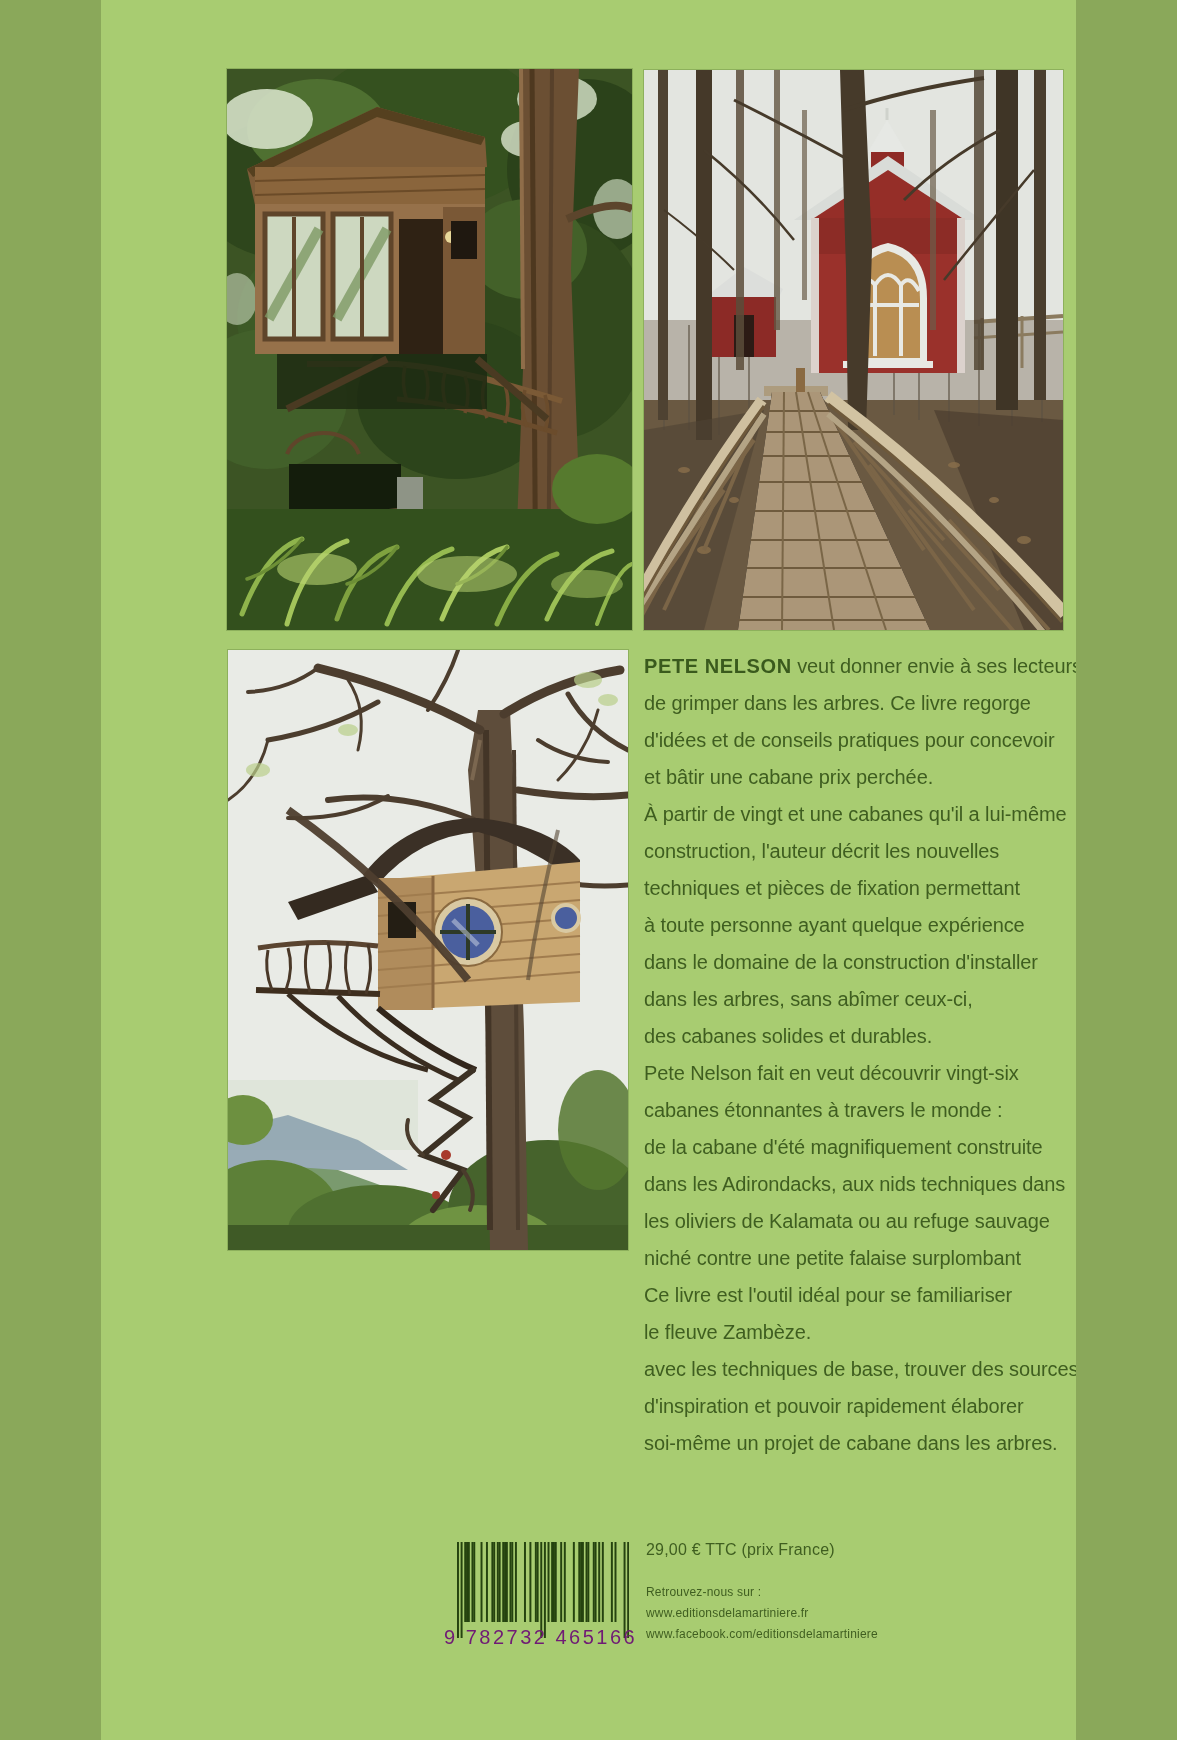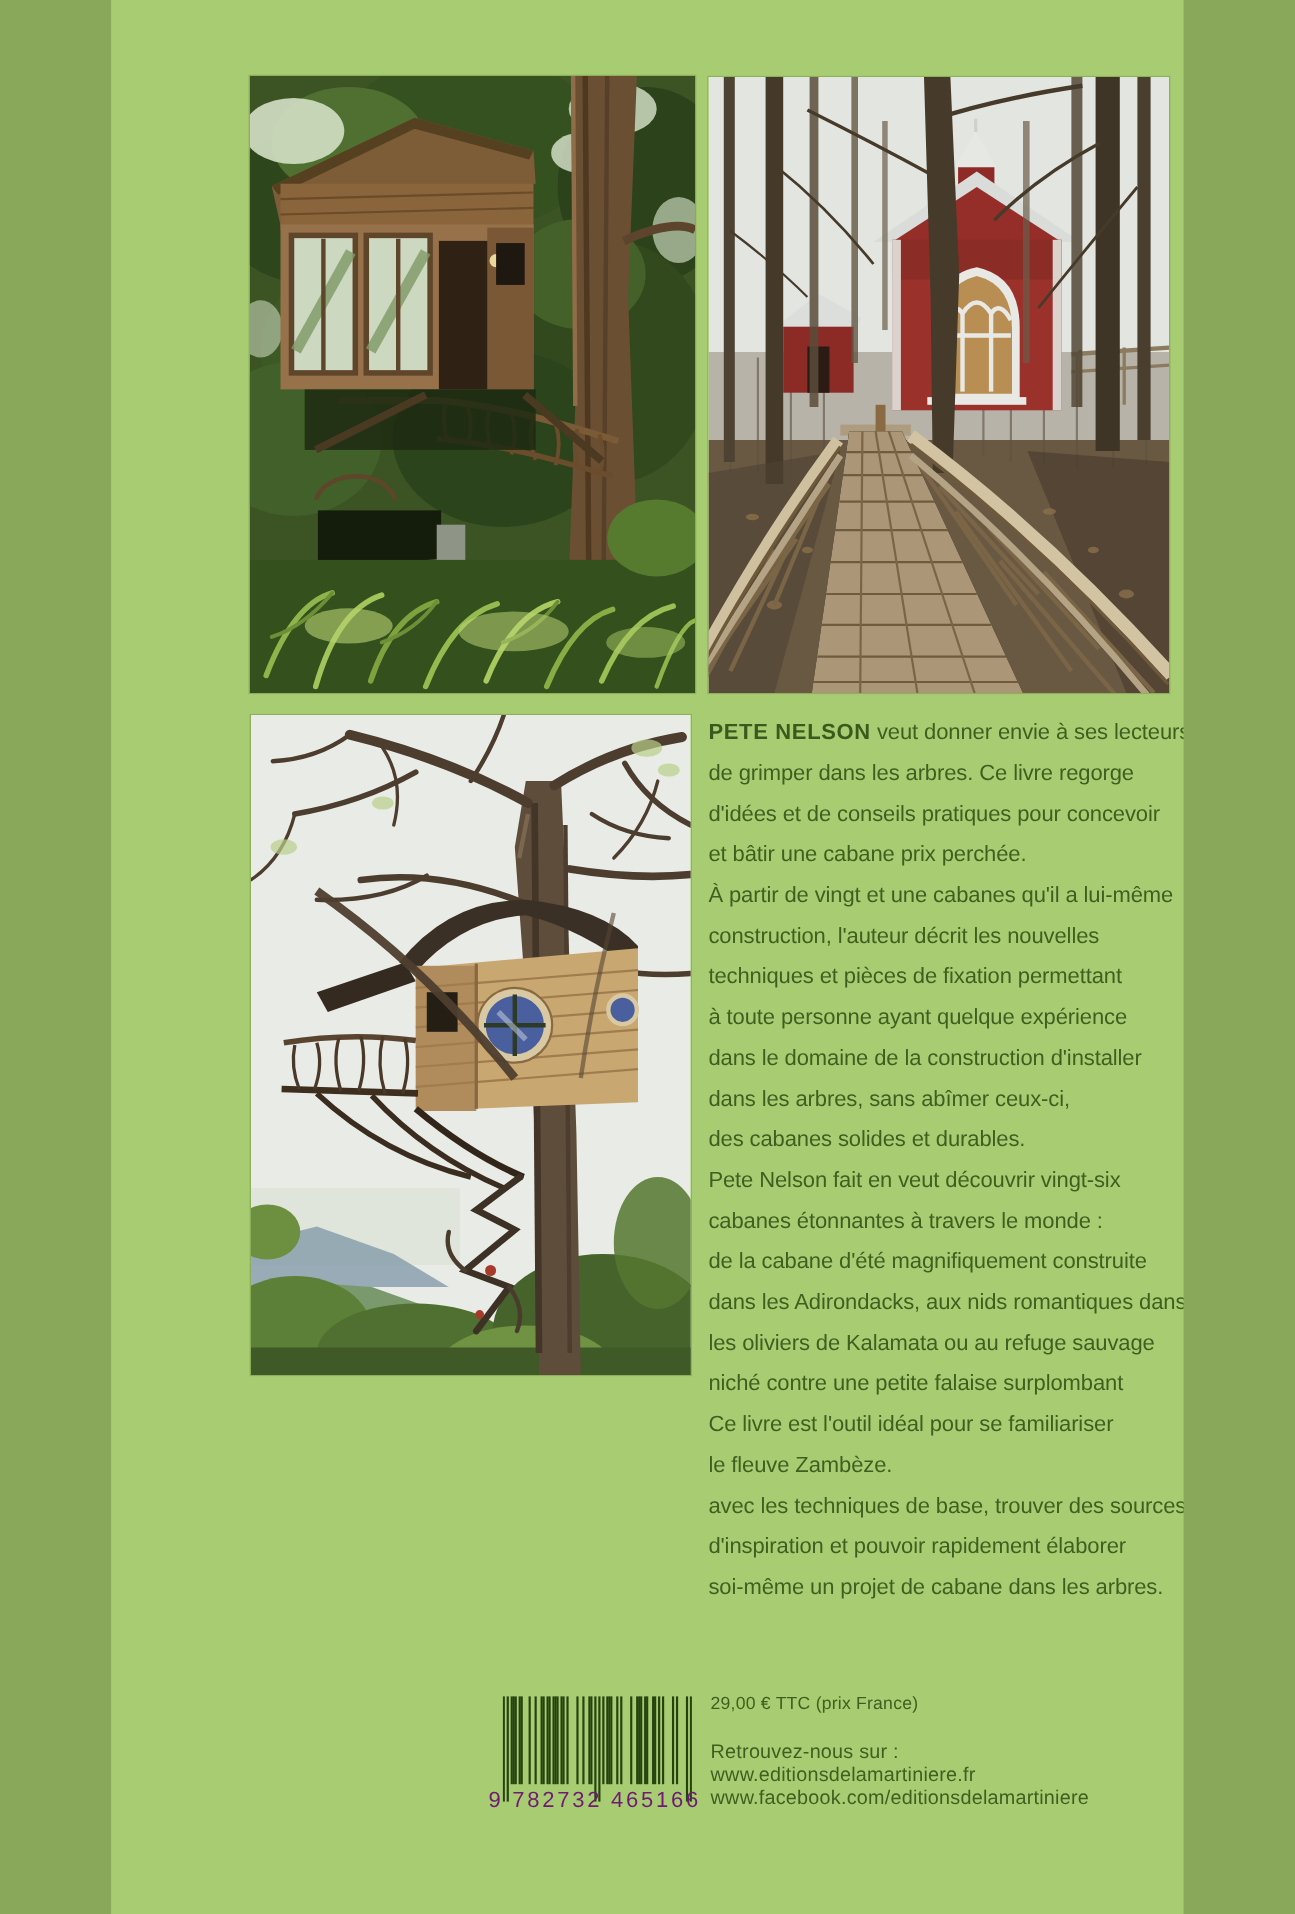--- a/index.html
+++ b/index.html
@@ -17,21 +17,21 @@
     position:absolute;left:543px;top:648px;width:482px;
     font-size:20px;line-height:37px;color:#3f5e20;letter-spacing:-0.1px;
   }
   #blurb b{font-weight:bold;letter-spacing:.6px;color:#3a5a1d;}
   #price{
     position:absolute;left:545px;top:1541px;
     font-size:16px;color:#3f5e20;letter-spacing:.2px;text-align:right;
   }
   #social{
     position:absolute;left:545px;top:1582px;
-    font-size:18px;line-height:21px;color:#3f5e20;letter-spacing:.2px;
+    font-size:12px;line-height:21px;color:#3f5e20;letter-spacing:.2px;
   }
   #barcode{position:absolute;left:356px;top:1542px;width:172px;height:106px;}
   #barcode svg{display:block;}
   #barcode-digits{
     position:absolute;left:-13px;top:84px;width:200px;
     font-size:20px;letter-spacing:2.5px;color:#701a75;white-space:nowrap;
   }
 </style>
 </head>
 <body>
@@ -360,21 +360,21 @@
       <div>À partir de vingt et une cabanes qu'il a lui-même</div>
       <div>construction, l'auteur décrit les nouvelles</div>
       <div>techniques et pièces de fixation permettant</div>
       <div>à toute personne ayant quelque expérience</div>
       <div>dans le domaine de la construction d'installer</div>
       <div>dans les arbres, sans abîmer ceux-ci,</div>
       <div>des cabanes solides et durables.</div>
       <div>Pete Nelson fait en veut découvrir vingt-six</div>
       <div>cabanes étonnantes à travers le monde :</div>
       <div>de la cabane d'été magnifiquement construite</div>
-      <div>dans les Adirondacks, aux nids romantiques dans</div>
+      <div>dans les Adirondacks, aux nids techniques dans</div>
       <div>les oliviers de Kalamata ou au refuge sauvage</div>
       <div>niché contre une petite falaise surplombant</div>
       <div>Ce livre est l'outil idéal pour se familiariser</div>
       <div>le fleuve Zambèze.</div>
       <div>avec les techniques de base, trouver des sources</div>
       <div>d'inspiration et pouvoir rapidement élaborer</div>
       <div>soi-même un projet de cabane dans les arbres.</div>
     </div>
 
   <div id="barcode">

